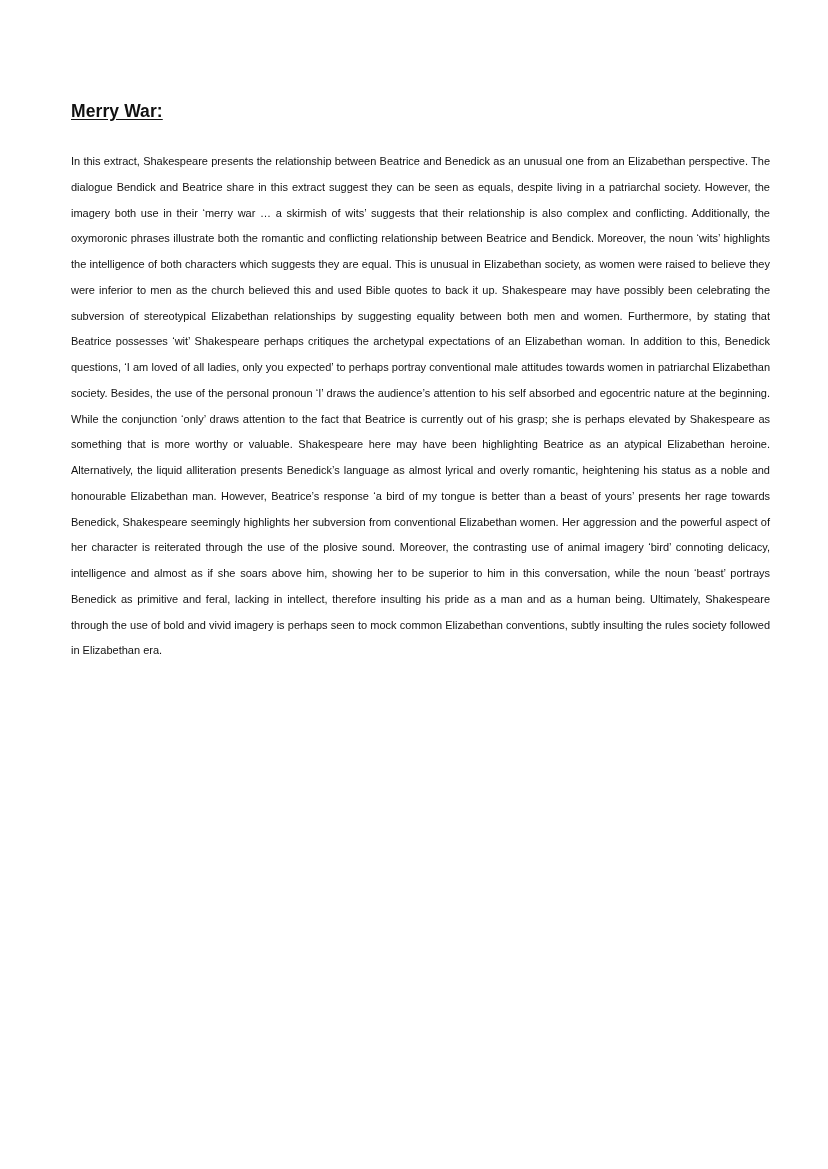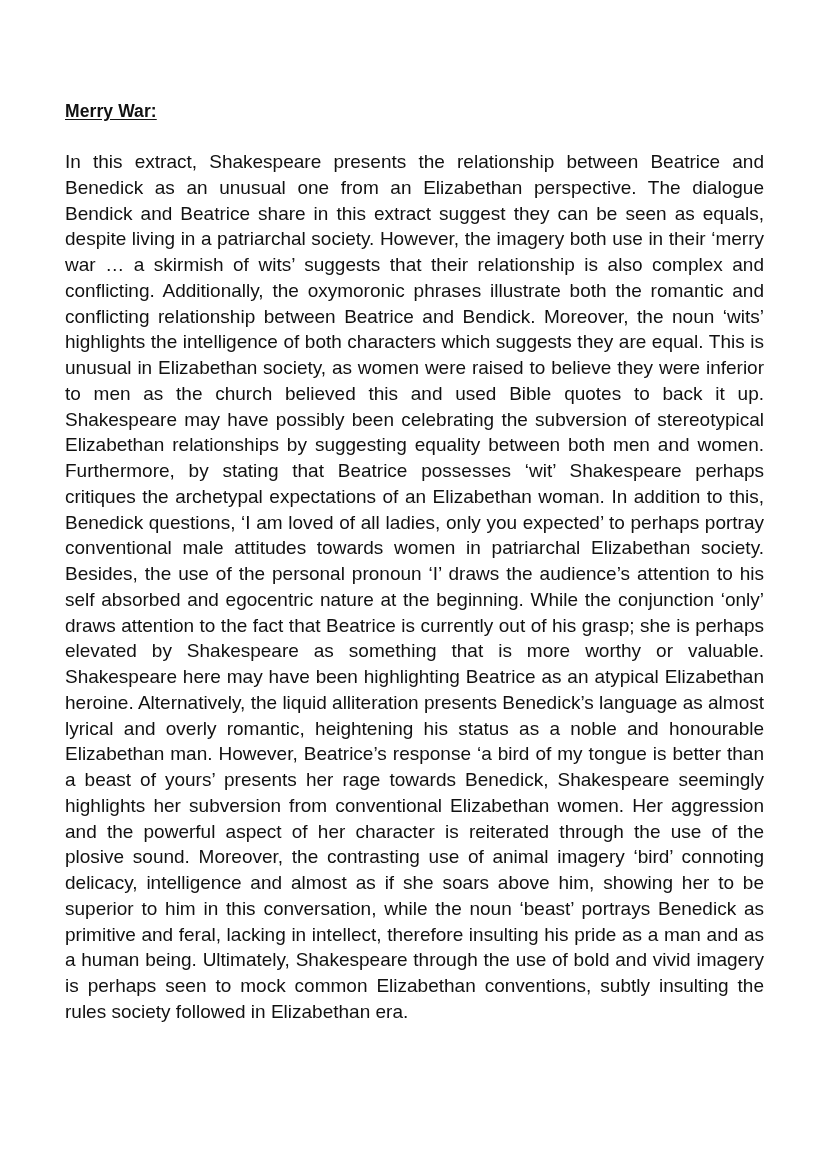--- a/index.html
+++ b/index.html
@@ -10,36 +10,36 @@
     body {
       width: 828px;
       height: 1169px;
       position: relative;
       overflow: hidden;
       font-family: "Liberation Sans", sans-serif;
       color: #111111;
     }
     .page {
       position: absolute;
-      left: 65px;
+      left: 71px;
       top: 99px;
       width: 699px;
     }
     .heading {
       font-size: 17.5px;
       font-weight: bold;
       text-decoration: underline;
       text-underline-offset: 2px;
       margin: 0;
       line-height: 25px;
       letter-spacing: 0.1px;
     }
     .body-text {
       margin: 25px 0 0 0;
-      font-size: 19px;
+      font-size: 11px;
       line-height: 25.75px;
       text-align: justify;
       letter-spacing: 0px;
       word-spacing: 0px;
     }
   </style>
 </head>
 <body>
 
 <div class="page">

